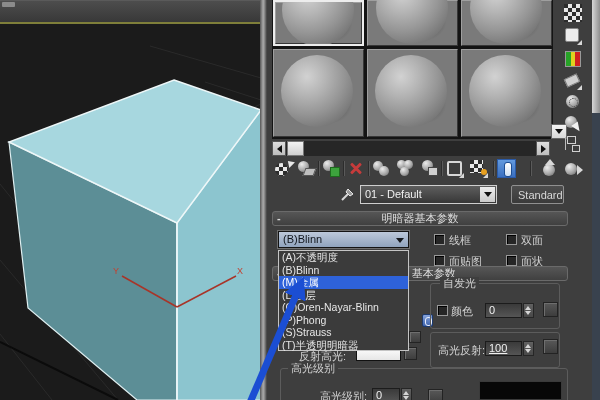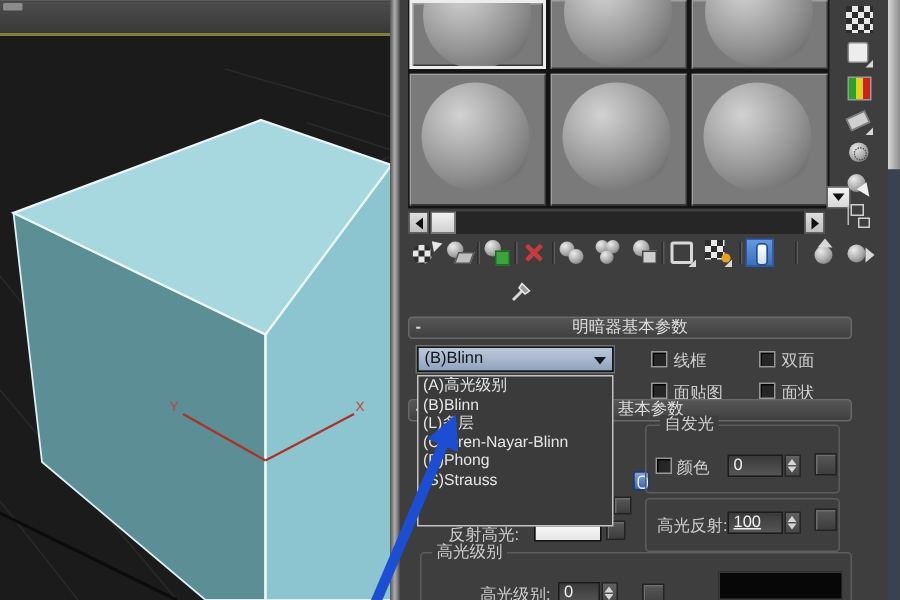--- a/index.html
+++ b/index.html
@@ -231,20 +231,27 @@
   </div>
   <div class="tbtn" style="left:564px;">
     <div class="sph" style="left:1px;top:4px;width:12px;height:12px;"></div>
     <div style="position:absolute;right:0;top:6px;width:0;height:0;border-top:5px solid transparent;border-bottom:5px solid transparent;border-left:6px solid #d8d8d8;"></div>
   </div>
 
   <svg class="eyedrop" width="18" height="18">
     <line x1="3" y1="15" x2="11" y2="7" stroke="#d8d8d8" stroke-width="2"></line>
     <path d="M9,4 l5,5 l-3,2 l-4,-4 z" fill="#9a9a9a" stroke="#e8e8e8" stroke-width="1"></path>
   </svg>
+  <div class="combo-name">
+    <span>01 - Default</span>
+    <div class="combo-name-arrow">
+        <span class="tri down"></span>
+      </div>
+  </div>
+  <button class="btn-standard">Standard</button>
 
   <div class="roll" style="left:272px;top:211px;width:296px;">
     <span class="minus">-</span>
     <span>明暗器基本参数</span>
   </div>
 
   <div class="shader-combo">
     <span>(B)Blinn</span>
     <span class="arr"></span>
   </div>
@@ -295,26 +302,28 @@
   <div class="lbl" style="left:320px;top:389px;">高光级别:</div>
   <div class="field" style="left:372px;top:388px;width:28px;height:15px;">0</div>
   <div class="spin" style="left:401px;top:388px;">
       <i class="u"></i>
       <i class="d"></i>
     </div>
   <div class="mapbtn" style="left:428px;top:389px;width:15px;height:15px;"></div>
   <div class="graph" style="left:479px;top:381px;width:83px;height:19px;"></div>
 
   <div class="list">
-    <div class="li">(A)高光级别</div>
+    <div class="li">(A)不透明度</div>
     <div class="li">(B)Blinn</div>
+    <div class="li hl">(M)金属</div>
     <div class="li">(L)多层</div>
     <div class="li">(O)Oren-Nayar-Blinn</div>
     <div class="li">(P)Phong</div>
     <div class="li">(S)Strauss</div>
+    <div class="li">(T)半透明明暗器</div>
   </div>
 
   <div class="vtbtn checker" style="top:4px;"></div>
   <div class="vtbtn" style="top:27px;">
     <div style="position:absolute;left:1px;top:1px;width:12px;height:12px;background:#ededed;border-radius:2px;border:1px solid #888;"></div>
     <div class="flyout"></div>
   </div>
   <div class="vtbtn" style="top:50px;">
     <div style="position:absolute;left:1px;top:1px;width:14px;height:14px;border:1px solid #999;
          background:linear-gradient(to right,#27a327 0 34%,#e0d020 34% 67%,#cf2020 67% 100%);"></div>

